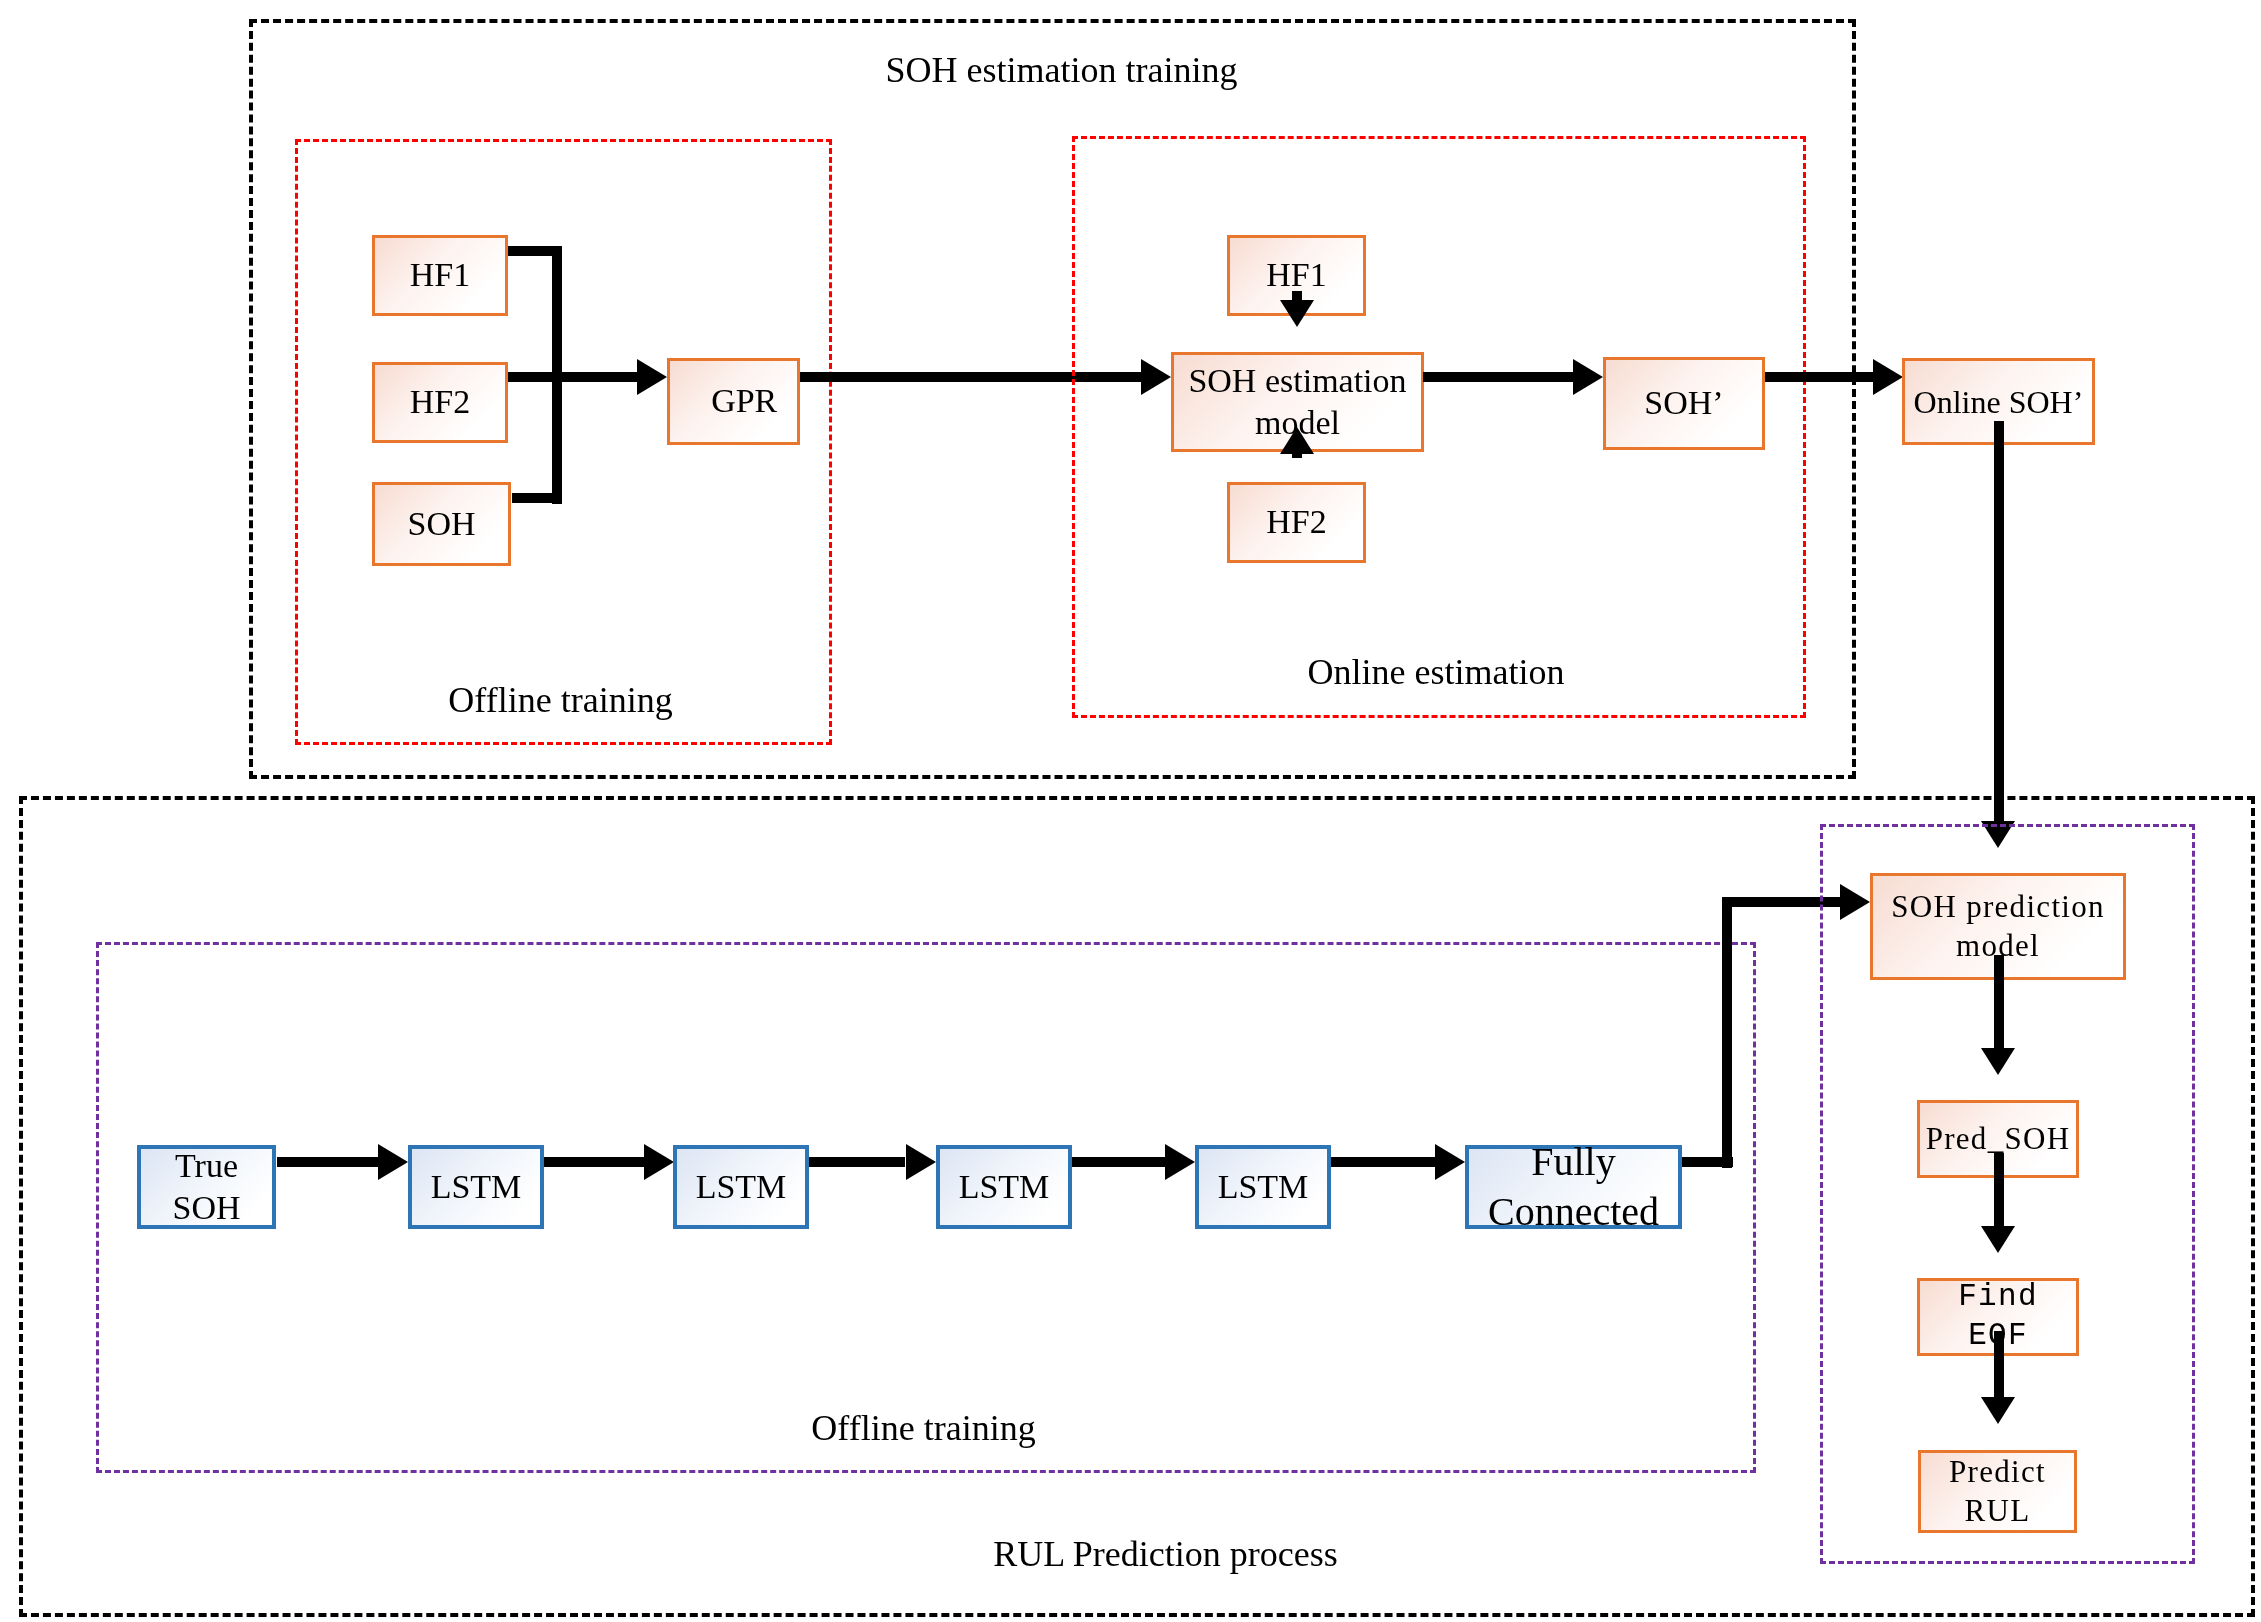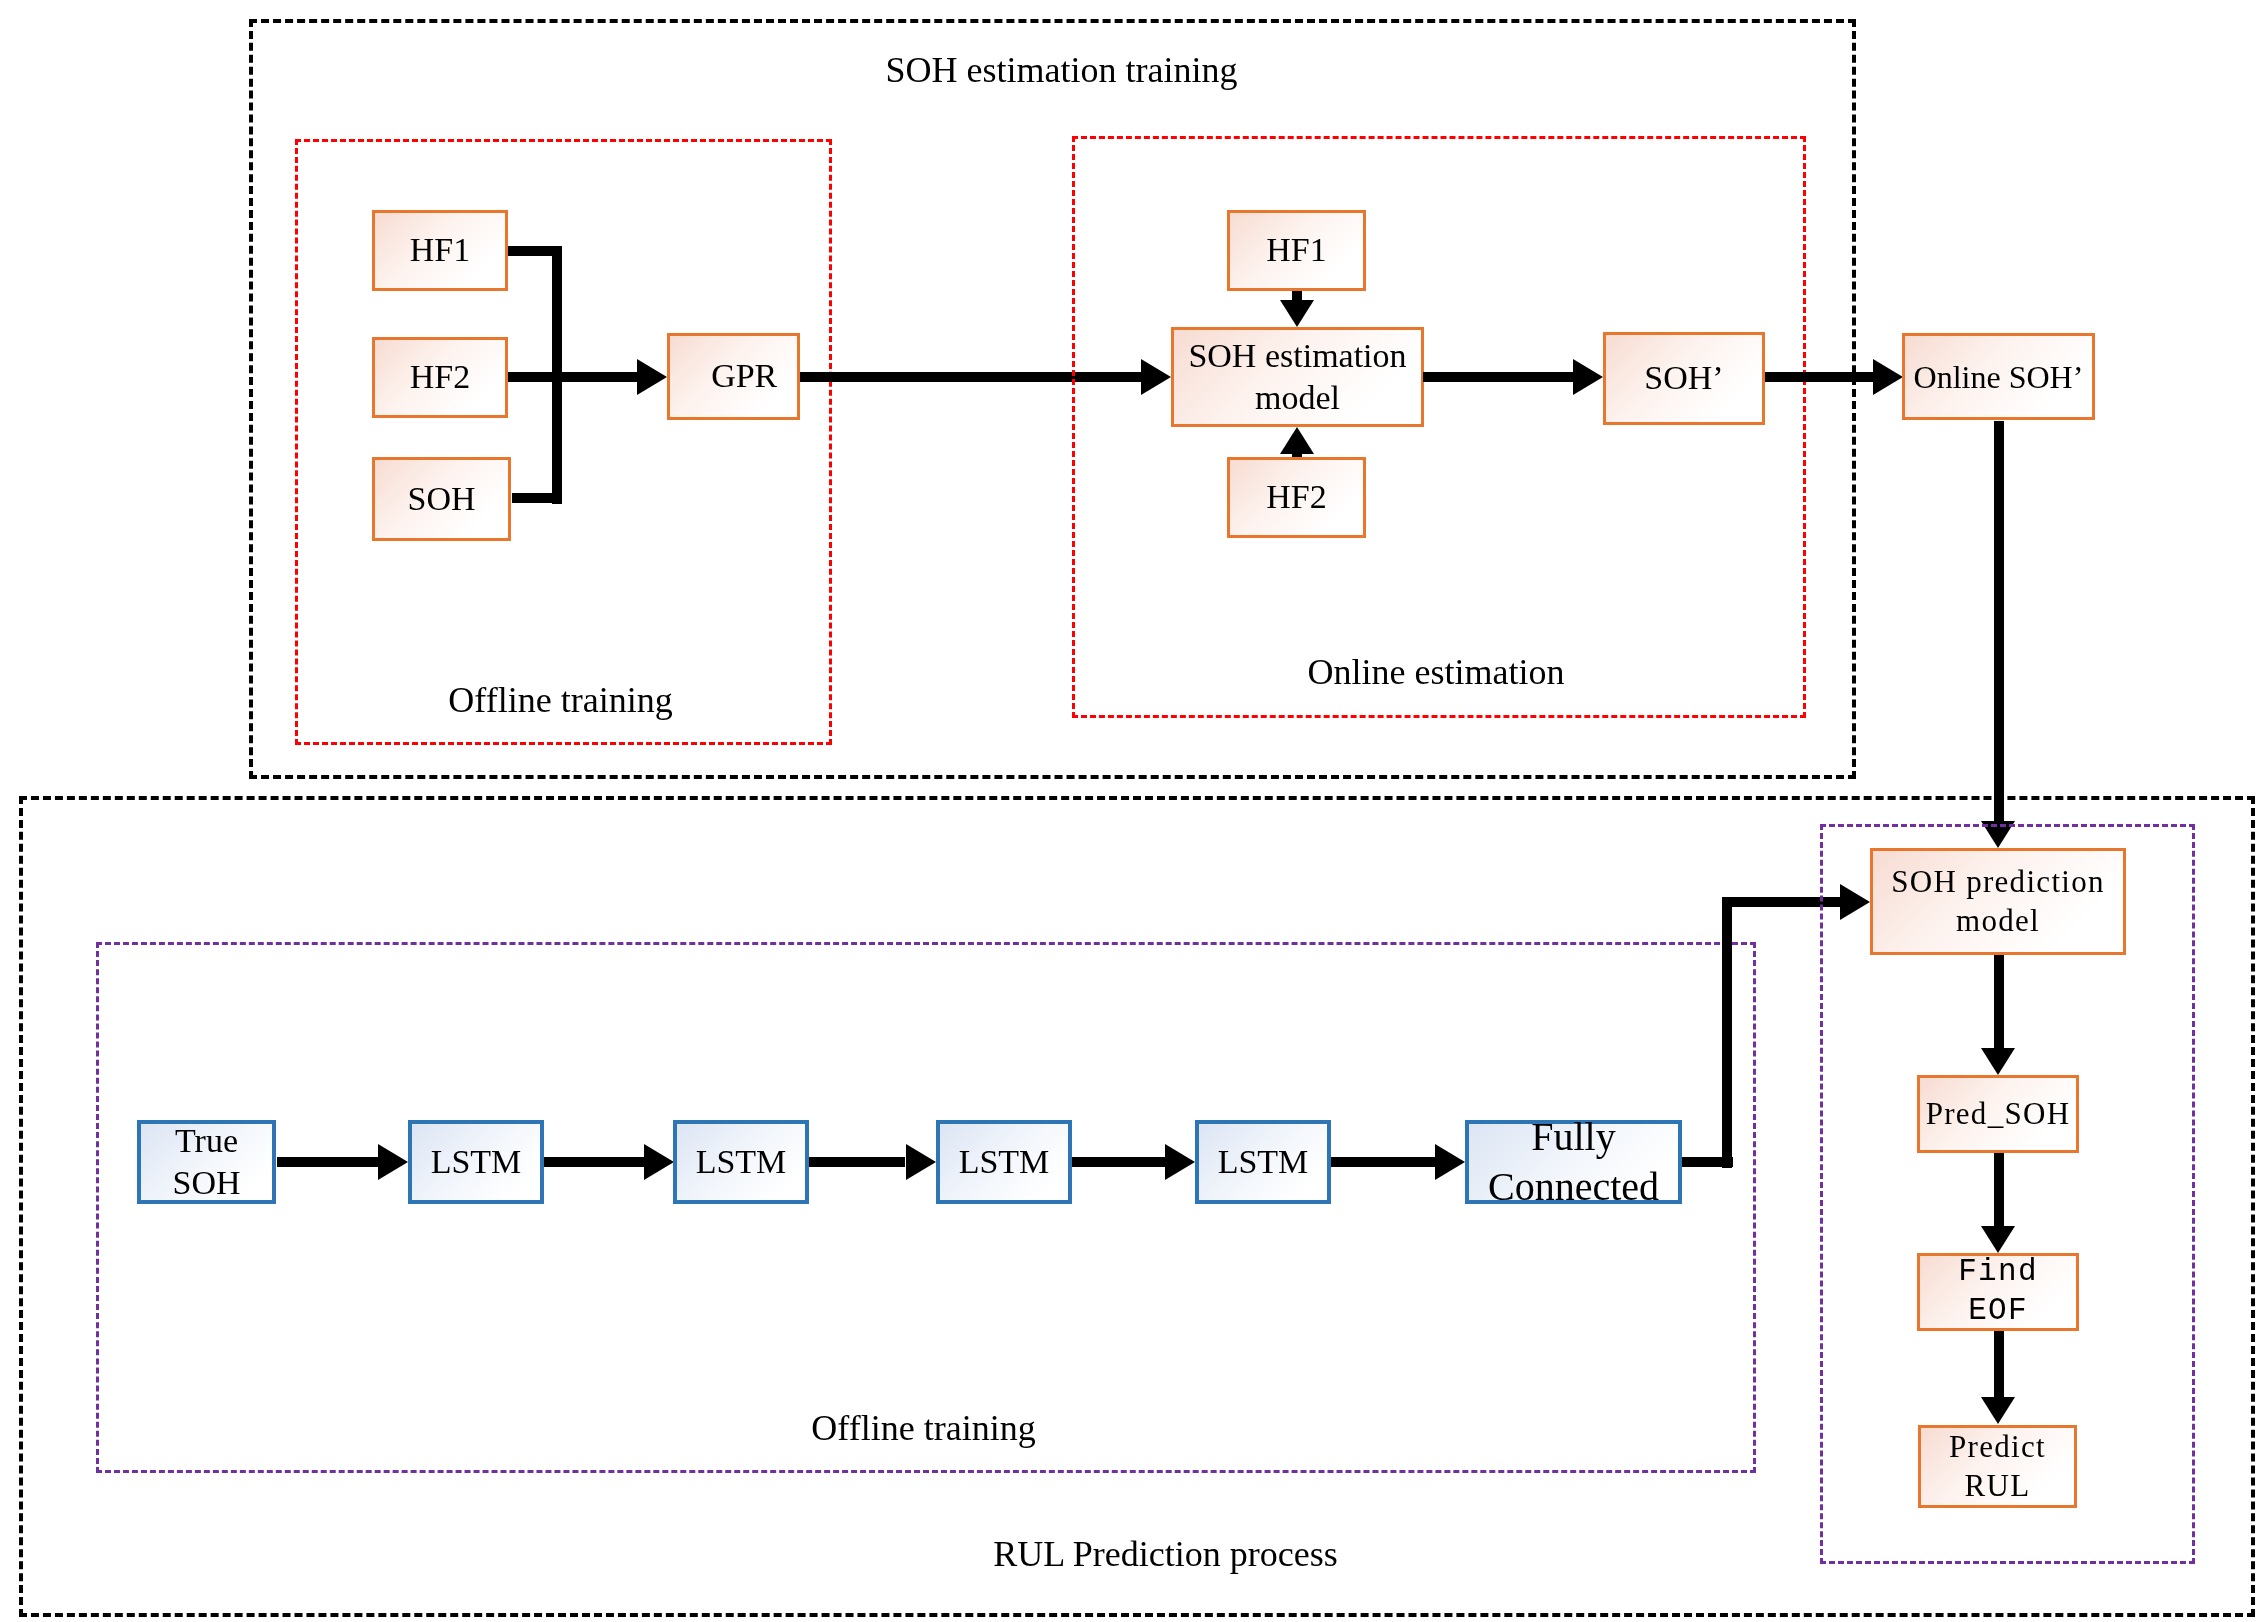--- a/index.html
+++ b/index.html
@@ -7,21 +7,21 @@
     position:relative;width:2261px;height:1623px;background:#ffffff;
     font-family:"Liberation Serif","DejaVu Serif",serif;color:#000;
     overflow:hidden;
   }
   .dr{position:absolute;background:transparent;}
   .dr.black{border:4.5px dashed #000000;}
   .dr.red{border:3.9px dashed #FF0000;}
   .dr.purple{border:3.9px dashed #7030A0;}
   .box{
     position:absolute;box-sizing:border-box;display:flex;align-items:center;justify-content:center;
-    text-align:center;font-size:34px;line-height:1.25;padding:2.6px;
+    text-align:center;font-size:34px;line-height:1.25;padding:2.6px;margin-top:25px;
   }
   .ob{border:3.9px solid #E8762C;background:linear-gradient(135deg,#f7dcd2 0%,#fdf2ee 40%,#ffffff 80%);}
   .bb{border:4.5px solid #2E75B6;background:linear-gradient(135deg,#dce5f4 0%,#f1f5fb 45%,#ffffff 85%);}
   .lbl{position:absolute;text-align:center;font-size:36px;line-height:1.2;}
   .hl{position:absolute;background:#000;height:10.4px;}
   .vl{position:absolute;background:#000;width:10.4px;}
   .ar{position:absolute;width:0;height:0;}
   .ar.r{border-top:18px solid transparent;border-bottom:18px solid transparent;border-left:30px solid #000;}
   .ar.d{border-left:17.5px solid transparent;border-right:17.5px solid transparent;border-top:27px solid #000;}
   .ar.u{border-left:17.5px solid transparent;border-right:17.5px solid transparent;border-bottom:27px solid #000;}

